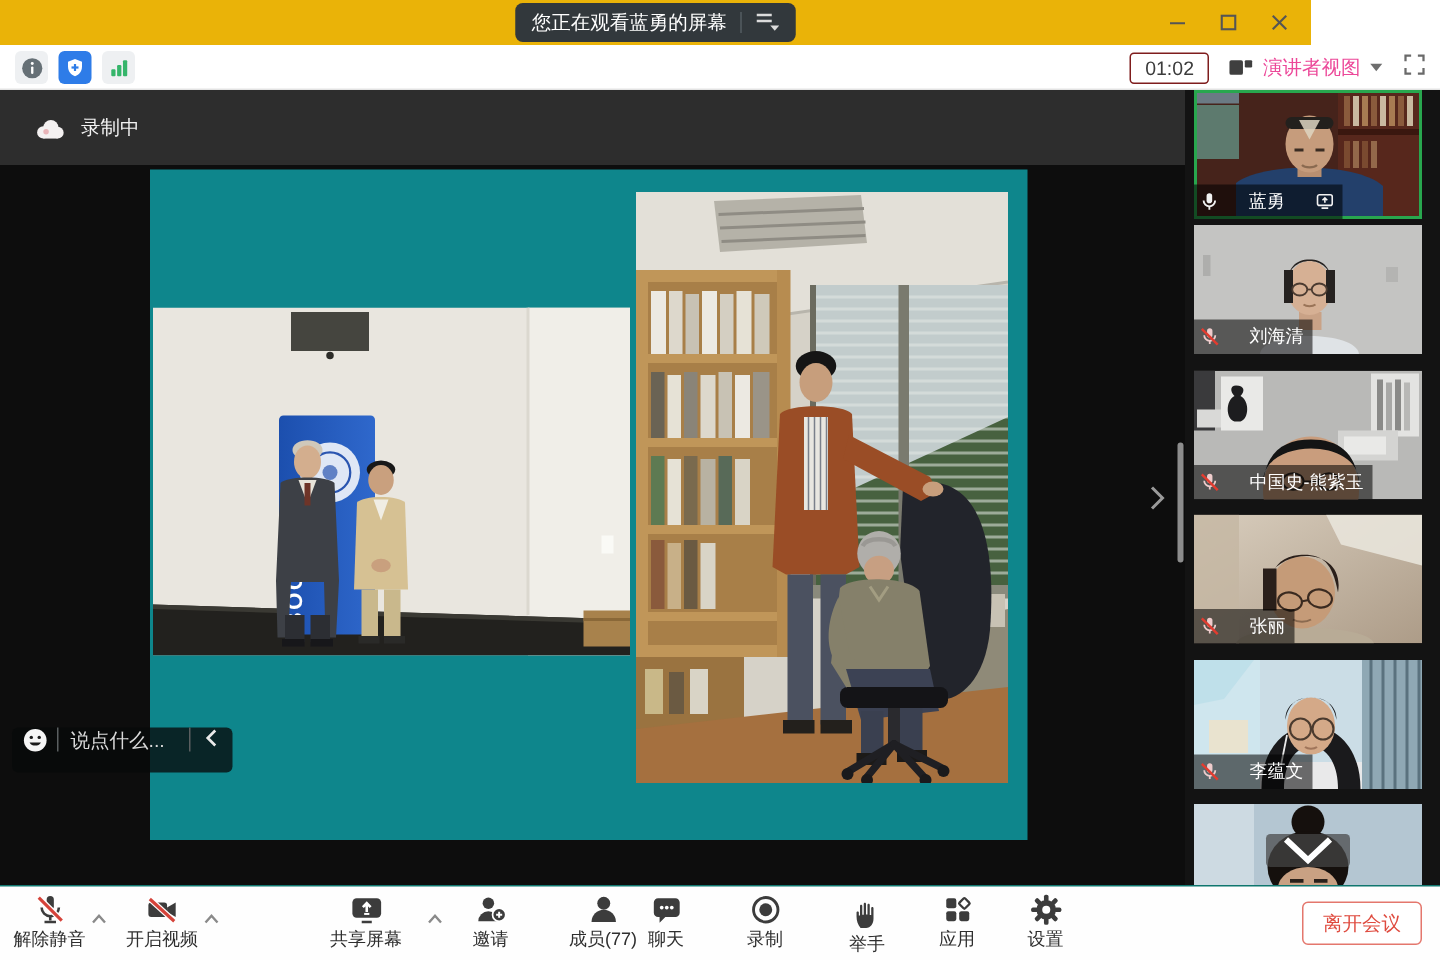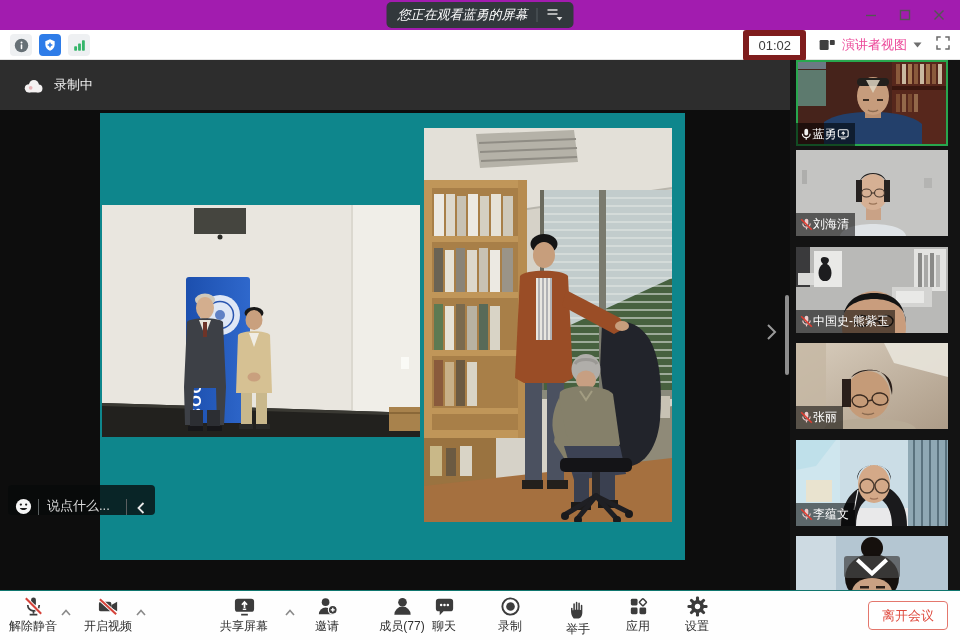--- a/index.html
+++ b/index.html
@@ -1,63 +1,63 @@
 <!DOCTYPE html>
 <html><head>
 <meta charset="utf-8">
 <style>
   * { margin:0; padding:0; box-sizing:border-box; }
   html,body { width:960px; height:640px; }
   body { font-family:"Liberation Sans","DejaVu Sans",sans-serif; background:#fff; overflow:hidden; }
   .app { position:relative; width:960px; height:640px; background:#fff; outline:1px solid #c9c9c9; overflow:hidden; }
 
   
-  .titlebar { position:absolute; top:0; left:0; width:960px; height:30px; background:#a21caf;font-style:italic; }
+  .titlebar { position:absolute; top:0; left:0; width:874px; height:30px; background:#eab308; }
   .title-pill { position:absolute; left:50%; top:2px; transform:translateX(-50%); height:26px;
     background:#32383c; border-radius:5px; color:#fff; font-size:13px;
     display:flex; align-items:center; gap:9px; padding:0 11px; }
   .pill-divider { width:1px; height:14px; background:#545c61; }
   .win-controls { position:absolute; right:4px; top:0; height:30px; display:flex; }
   .win-btn { width:34px; height:30px; display:flex; align-items:center; justify-content:center; background:transparent; border:none; }
 
   
   .topbar { position:absolute; top:30px; left:0; width:960px; height:30px; background:#ffffff; border-bottom:1px solid #e3e3e3; }
   .topbar-left { position:absolute; left:10px; top:4px; display:flex; gap:7px; }
   .ic-box { width:22px; height:22px; border-radius:4px; background:#eef0f2; display:flex; align-items:center; justify-content:center; }
   .ic-box.shield { background:#2e7ce8; }
   .topbar-right { position:absolute; right:8px; top:3px; display:flex; align-items:center; gap:12px; height:24px; }
-  .timer-box { border:6px solid #7f1d1d; border-radius:3px; background:#fff; font-size:13px; color:#3c3c3c; padding:2px 9px; }
+  .timer-box { border:1px solid #7f1d1d; border-radius:3px; background:#fff; font-size:13px; color:#3c3c3c; padding:2px 9px; }
   .view-select { display:flex; align-items:center; gap:6px; font-size:13px; color:#ec4899; }
 
   
   .stage { position:absolute; top:60px; left:0; width:790px; height:530px; background:#0d0d0d; }
   .record-strip { position:absolute; top:0; left:0; width:100%; height:50px; background:#2d2d2d;
     display:flex; align-items:center; gap:10px; padding-left:22px; color:#f2f2f2; font-size:13px; }
   .slide { position:absolute; left:100px; top:53px; width:585px; height:447px; background:#0e868c; }
   .photo { position:absolute; display:block; }
   .photo-left { left:2px; top:92px; width:318px; height:232px; }
   .photo-right { left:324px; top:15px; width:248px; height:394px; }
 
   .chat-pill { position:absolute; left:8px; top:425px; width:147px; height:30px; background:rgba(8,10,10,0.78);
-    border-radius:4px; display:flex; align-items:flex-end; color:#e6e6e6; }
+    border-radius:4px; display:flex; align-items:flex-start; color:#e6e6e6; }
   .chat-emoji { width:30px; display:flex; align-items:center; justify-content:center; }
   .chat-div { width:1px; height:16px; background:#5a5f60; }
   .chat-text { flex:1; font-size:13px; color:#d9d9d9; padding-left:8px; white-space:nowrap; overflow:hidden; }
   .chat-collapse { width:28px; display:flex; align-items:center; justify-content:center; }
 
   .panel-collapse { position:absolute; right:10px; top:262px; width:16px; height:20px; }
   .scroll-thumb { position:absolute; right:1px; top:235px; width:4px; height:80px; background:#8d8d8d; border-radius:2px; }
 
   
   .sidebar { position:absolute; left:790px; top:60px; width:170px; height:530px; background:#131313; overflow:hidden; }
   .tile { position:absolute; left:6px; width:152px; height:86px; background:#000; overflow:hidden; }
   .tile svg { display:block; width:100%; height:100%; }
   .tile.active { outline:2px solid #28a74e; outline-offset:-2px; }
   .name-tag { position:absolute; left:0; bottom:0; max-width:150px; background:rgba(0,0,0,0.55);
-    display:flex; align-items:center; gap:0; padding:3px 6px 3px 4px; color:#fff; font-size:12px; white-space:nowrap; }
+    display:flex; align-items:center; gap:20px; padding:3px 6px 3px 4px; color:#fff; font-size:12px; white-space:nowrap; }
   .more-btn { position:absolute; left:50%; top:20px; transform:translateX(-50%); width:56px; height:22px;
     background:rgba(70,70,70,0.72); border:none; border-radius:3px; display:flex; align-items:center; justify-content:center; }
 
   
   .toolbar { position:absolute; top:590px; left:0; width:960px; height:50px; background:#fefefe; border-top:1px solid #0f766e; }
   .tool-btn { position:absolute; top:4px; width:64px; height:44px; background:transparent; border:none;
     display:flex; flex-direction:column; align-items:center; justify-content:flex-start; gap:1px; }
   .tool-btn svg { height:23px; }
   .tool-label { font-size:12px; color:#2e2e2e; white-space:nowrap; line-height:14px; }
   .chev-btn { position:absolute; top:14px; width:16px; height:16px; background:transparent; border:none; padding:0; }

